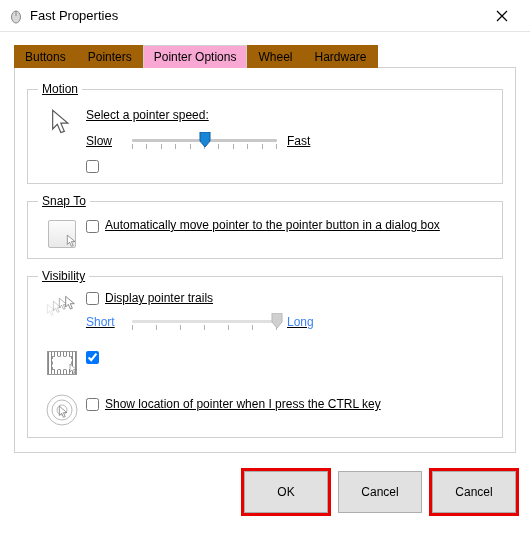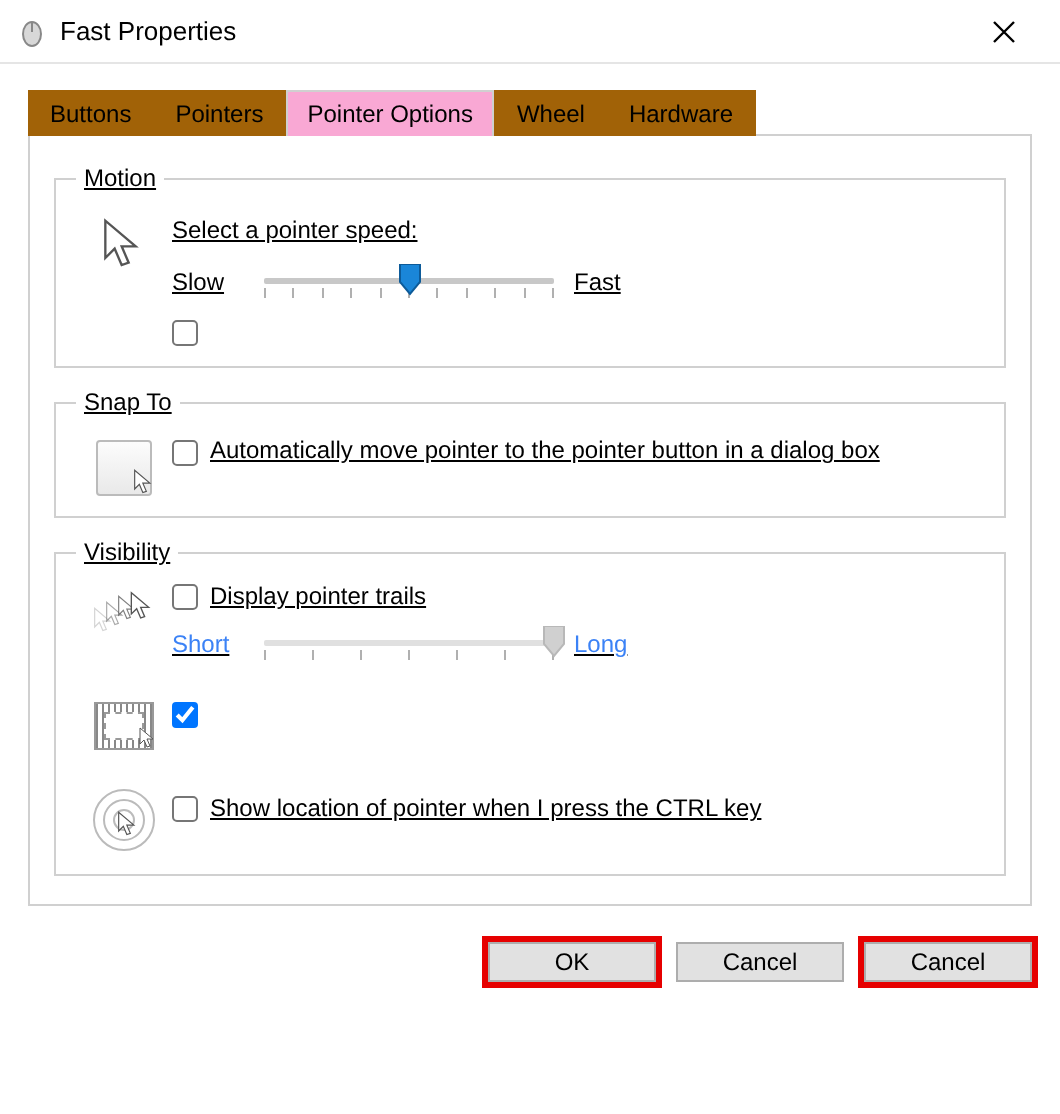--- a/index.html
+++ b/index.html
@@ -88,21 +88,21 @@
     .checkbox {
       display: flex; align-items: center; gap: 6px; margin-top: 8px;
     }
     .checkbox input { width: 13px; height: 13px; margin: 0;}
     .disabled-text { color: #3b82f6; }
     .button-bar {
       display: flex; justify-content: flex-end; gap: 10px;
       padding: 10px 14px;
     }
     .btn {
-      min-width: 84px; height: 20px;
+      min-width: 84px; height: 42px;
       border: 1px solid #adadad; background: #e1e1e1;
       font-size: 12px; font-family: inherit;
       display: flex; align-items: center; justify-content: center;
     }
     .hl { outline: 3px solid #e60000; outline-offset: 0; }
     .cursor-svg { width: 28px; height: 28px; }
     .square-icon {
       width: 28px; height: 28px;
       background: linear-gradient(#fcfcfc,#e9e9e9);
       border: 1px solid #bbb; border-radius: 2px;

